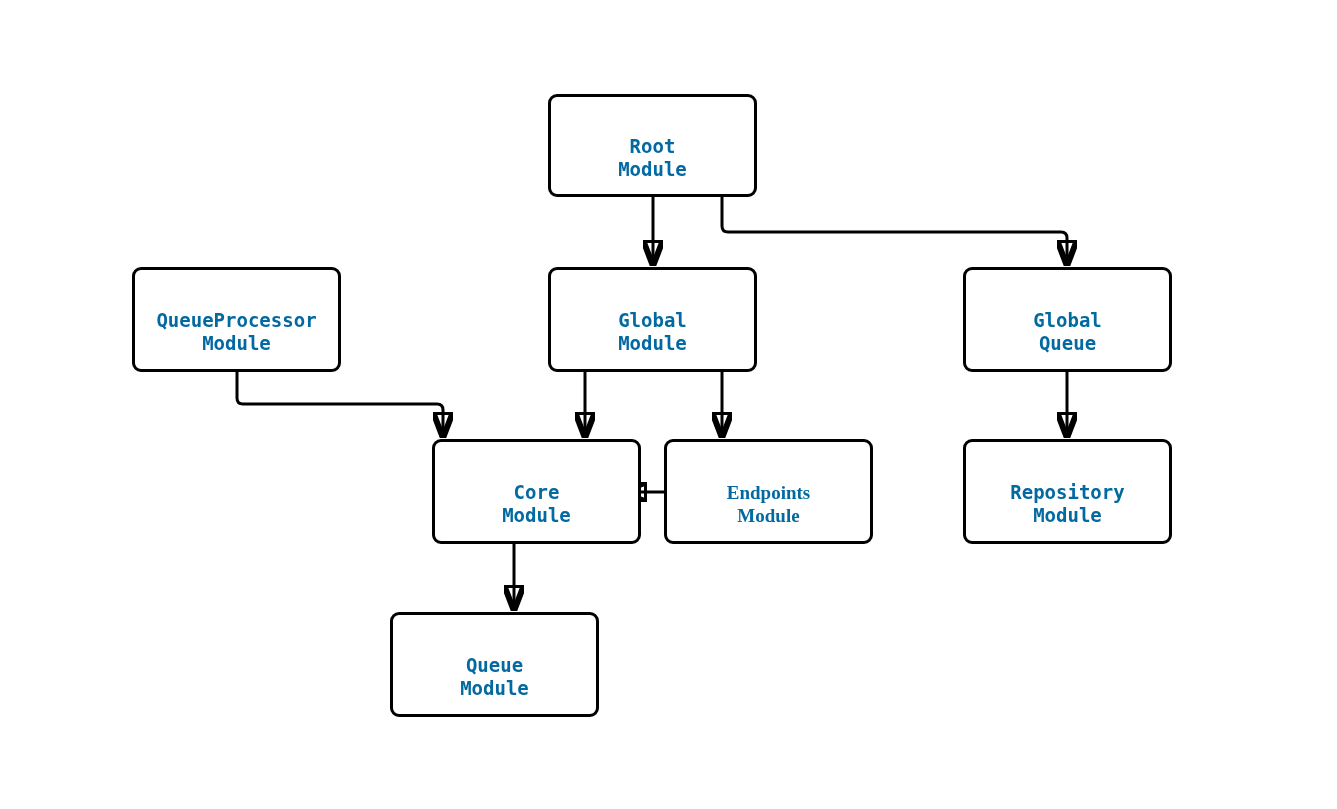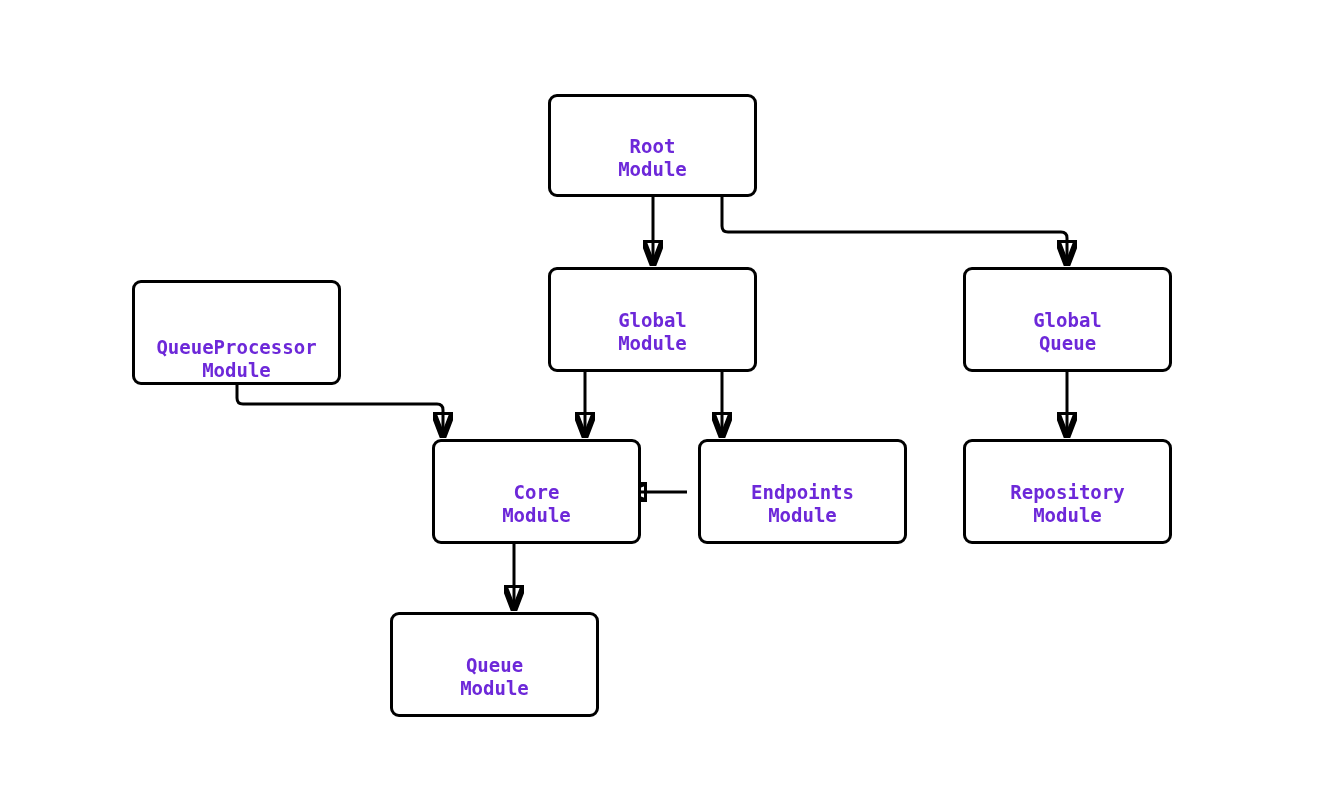--- a/index.html
+++ b/index.html
@@ -36,33 +36,33 @@
     border-radius: 9px;
     background: #ffffff;
     display: flex;
     align-items: center;
     justify-content: center;
   }
   .node .label {
     font-size: 19px;
     font-weight: bold;
     line-height: 23px;
-    color: #6d28d9;
+    color: #0369a1;
     text-align: center;
     white-space: pre-line;
     letter-spacing: 0px;
     margin-top: 24px;
   }
   
   .n-root        { left: 548px; top:  94px; height: 103px; }
-  .n-qproc       { left: 132px; top: 280px; align-items: flex-end; }
+  .n-qproc       { left: 132px; top: 267px; }
   .n-server      { left: 548px; top: 267px; }
   .n-global      { left: 963px; top: 267px; }
   .n-core        { left: 432px; top: 439px; }
-  .n-endpoints   { left: 698px; top: 439px; }
+  .n-endpoints   { left: 664px; top: 439px; font-family: Liberation Serif, serif; }
   .n-repository  { left: 963px; top: 439px; }
   .n-queue       { left: 390px; top: 612px; }
 </style>
 </head>
 <body>
 
 <div class="canvas">
 
   <svg class="edges-layer" viewBox="0 0 1337 809" xmlns="http://www.w3.org/2000/svg">
     <defs>

